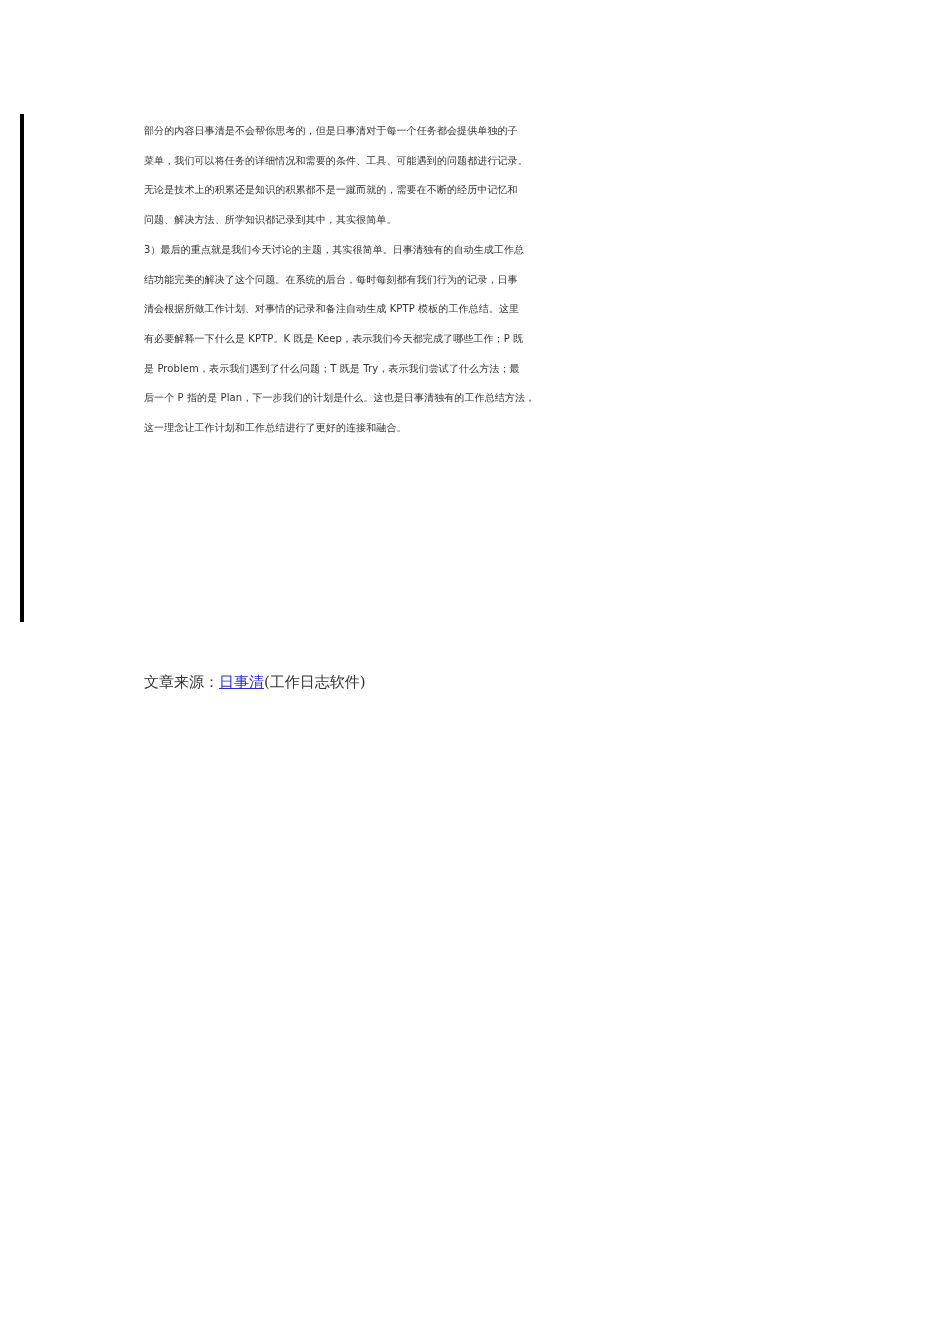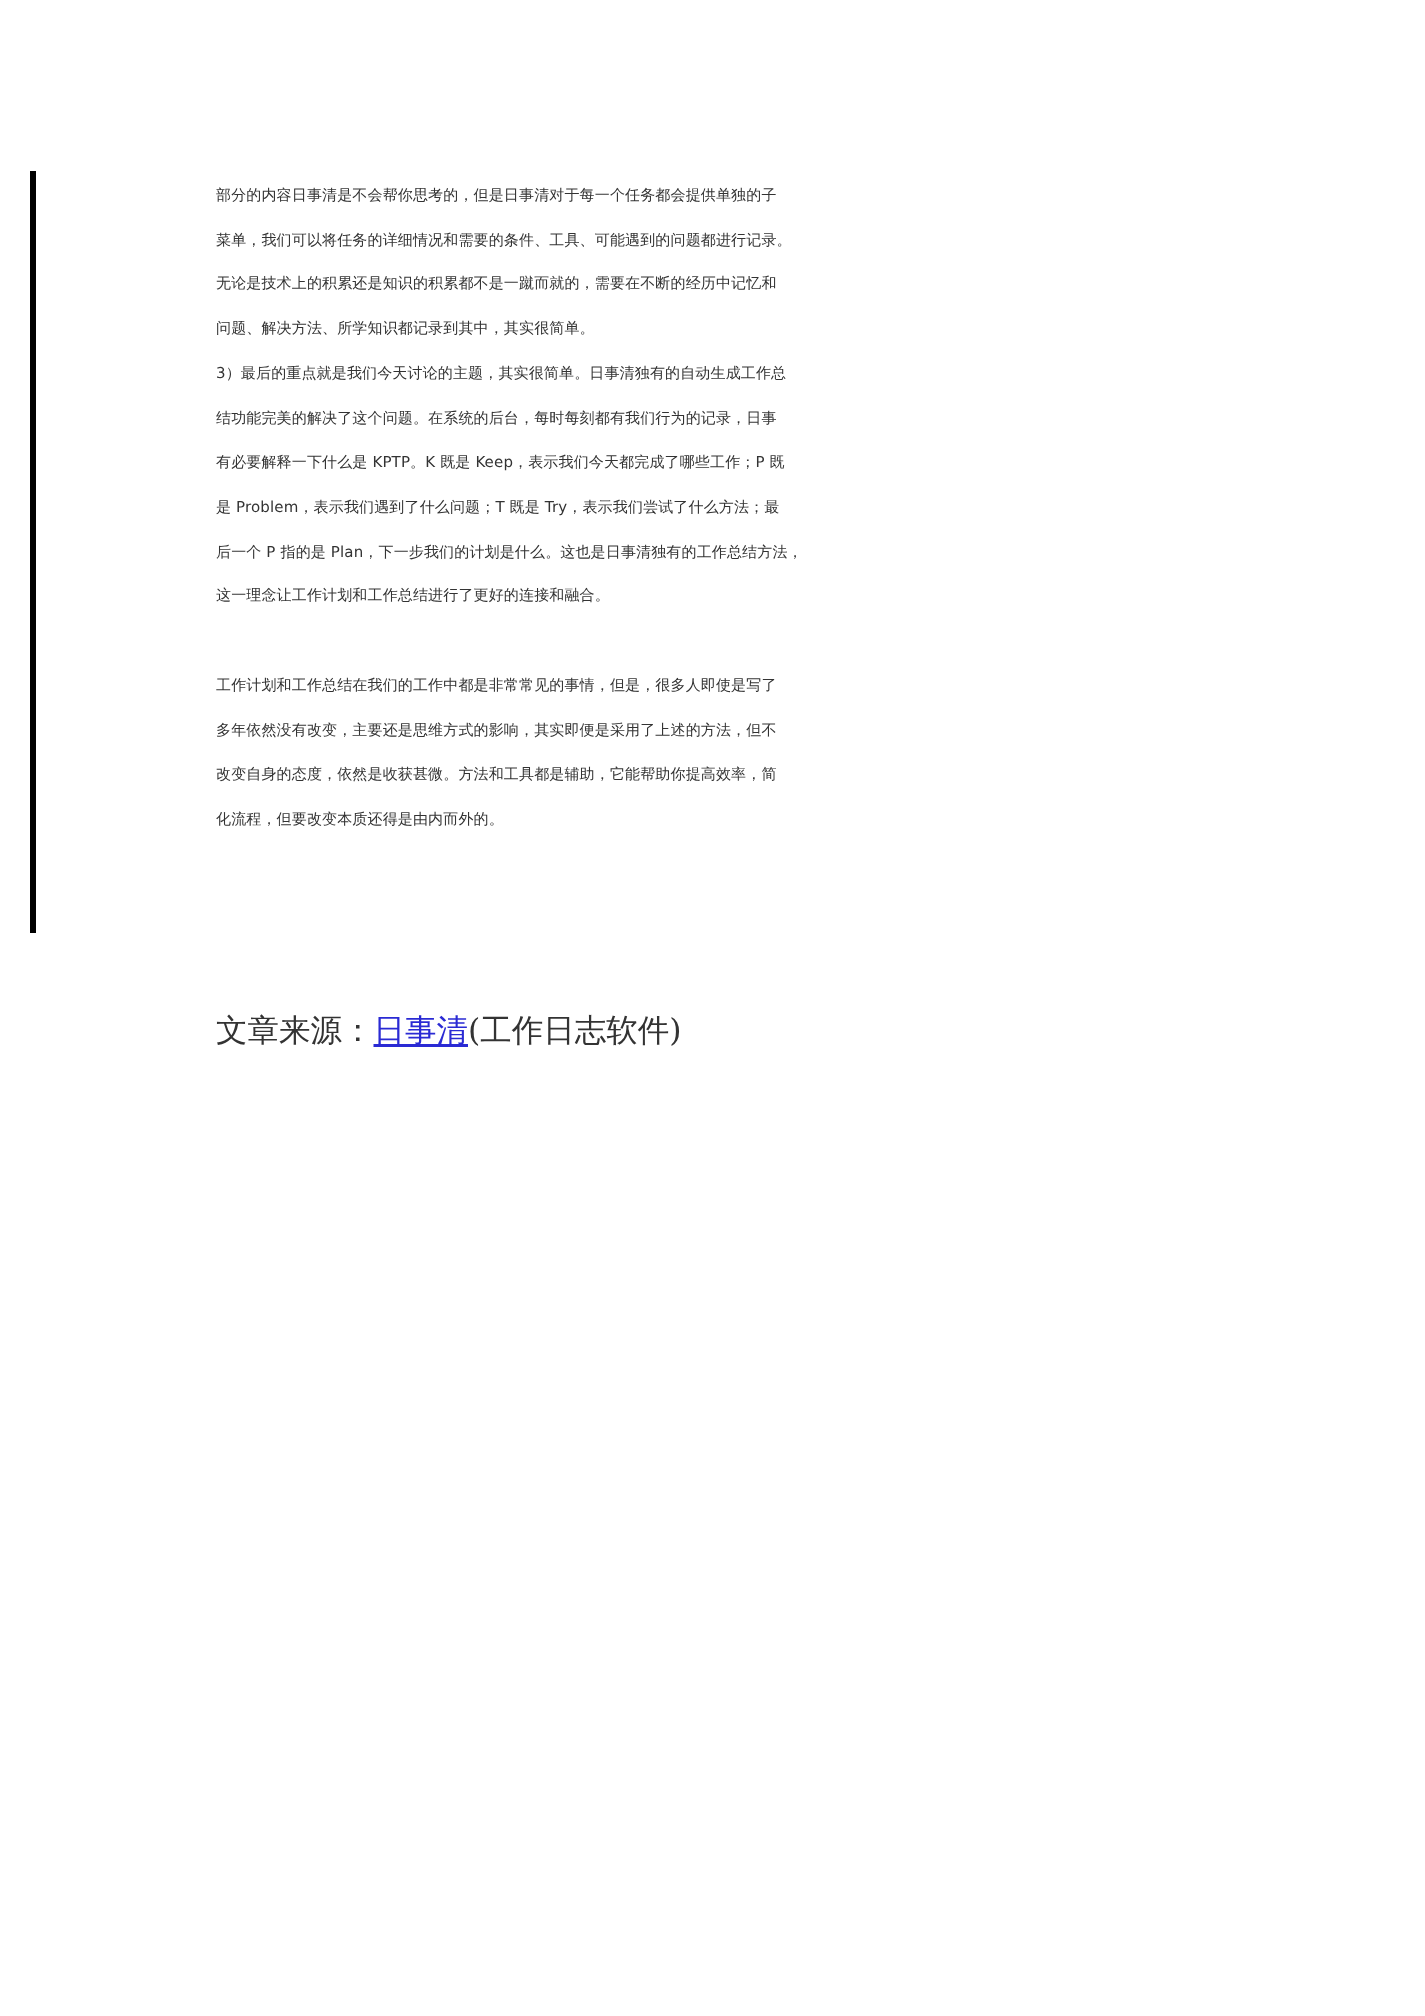--- a/index.html
+++ b/index.html
@@ -39,21 +39,21 @@
       word-break: break-all;
     }
     .gap {
       height: 30px;
     }
     .source {
       position: absolute;
       left: 144px;
       top: 673px;
       font-family: "DejaVu Serif", serif;
-      font-size: 21px;
+      font-size: 15px;
       color: #333333;
     }
     .source a {
       color: #2a2ad4;
       text-decoration: underline;
     }
   </style>
 </head>
 <body>
 
@@ -62,29 +62,24 @@
 <div class="content">
   <div class="para">
     <div>部分的内容日事清是不会帮你思考的，但是日事清对于每一个任务都会提供单独的子</div>
     <div>菜单，我们可以将任务的详细情况和需要的条件、工具、可能遇到的问题都进行记录。</div>
     <div>无论是技术上的积累还是知识的积累都不是一蹴而就的，需要在不断的经历中记忆和</div>
     <div>问题、解决方法、所学知识都记录到其中，其实很简单。</div>
   </div>
   <div class="para">
     <div>3）最后的重点就是我们今天讨论的主题，其实很简单。日事清独有的自动生成工作总</div>
     <div>结功能完美的解决了这个问题。在系统的后台，每时每刻都有我们行为的记录，日事</div>
+    <div>清会根据所做工作计划、对事情的记录和备注自动生成 KPTP 模板的工作总结。这里</div>
     <div>有必要解释一下什么是 KPTP。K 既是 Keep，表示我们今天都完成了哪些工作；P 既</div>
     <div>是 Problem，表示我们遇到了什么问题；T 既是 Try，表示我们尝试了什么方法；最</div>
     <div>后一个 P 指的是 Plan，下一步我们的计划是什么。这也是日事清独有的工作总结方法，</div>
     <div>这一理念让工作计划和工作总结进行了更好的连接和融合。</div>
   </div>
   <div class="gap"></div>
-  <div class="para">
-    <div>工作计划和工作总结在我们的工作中都是非常常见的事情，但是，很多人即使是写了</div>
-    <div>多年依然没有改变，主要还是思维方式的影响，其实即便是采用了上述的方法，但不</div>
-    <div>改变自身的态度，依然是收获甚微。方法和工具都是辅助，它能帮助你提高效率，简</div>
-    <div>化流程，但要改变本质还得是由内而外的。</div>
-  </div>
 </div>
 
 <div class="source">
   <span>文章来源：</span><a href="#">日事清</a><span>(工作日志软件)</span>
 </div>
 
 </body></html>

